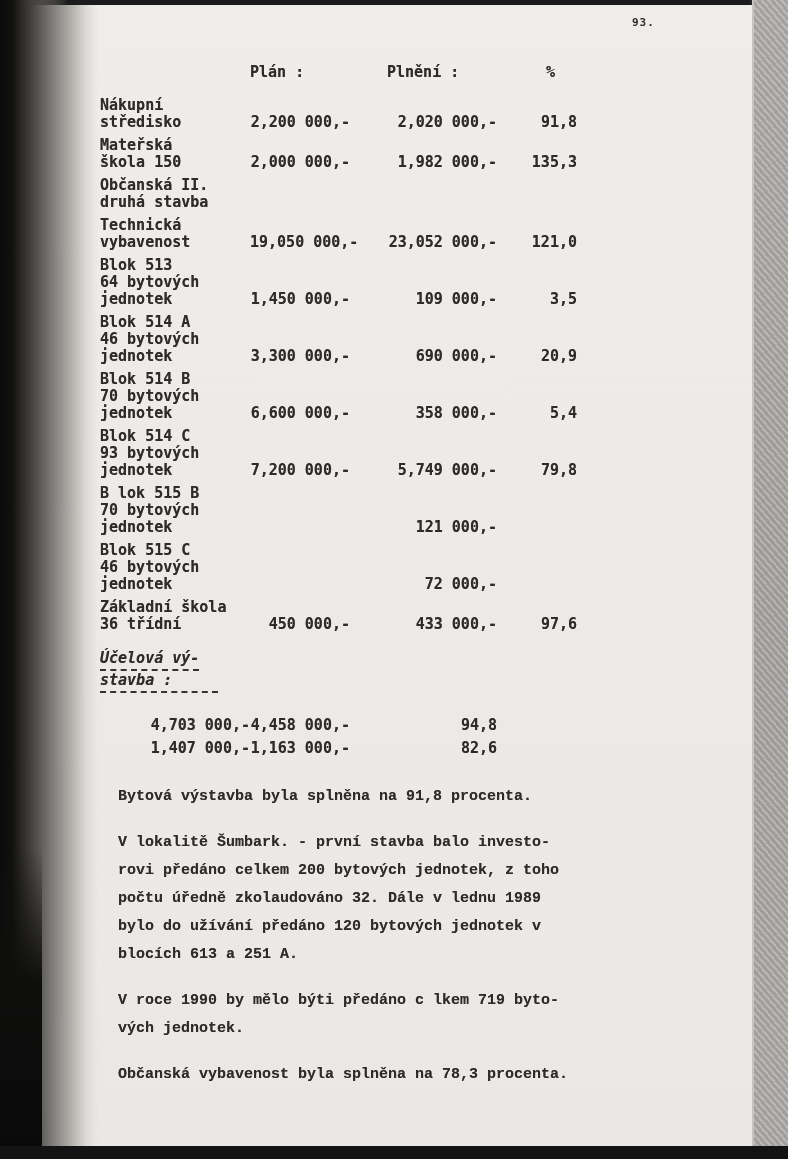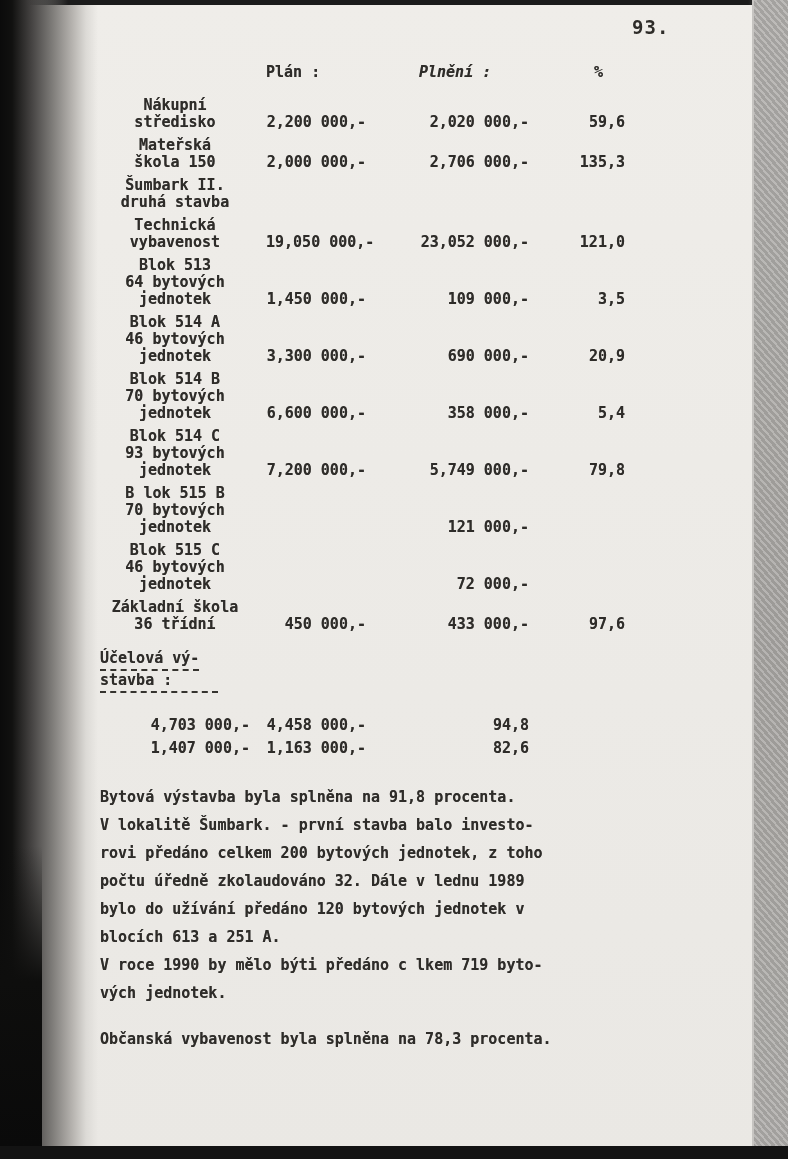--- a/index.html
+++ b/index.html
@@ -54,62 +54,63 @@
   }
   .gutter-bottom {
     position: absolute;
     left: 0; bottom: 13px;
     width: 42px; height: 300px;
     background: linear-gradient(to top, #0a0a0a 0%, #0e0e0d 55%, rgba(14,14,13,0) 100%);
   }
   .page-number {
     position: absolute;
     top: 16px; left: 632px;
-    font-size: 19px;
+    font-size: 11px;
     letter-spacing: 1px;
   }
   
   .content {
     position: absolute;
     top: 64px; left: 100px;
     width: 520px;
     font-size: 15px;
     text-shadow: 0 0 0.6px rgba(46,44,41,0.55);
   }
   .trow {
     display: grid;
     grid-template-columns: 150px 100px 147px 80px;
     align-items: end;
     margin-bottom: 6px;
     line-height: 17px;
-    gap: 16px;
-  }
-  .trow .label { white-space: pre-line; text-align: center; }
+  }
+  .trow .label { white-space: pre-line; }
   .trow .num   { text-align: right; white-space: pre; }
   .header-row { margin-bottom: 16px; }
-  .plneni-h { padding-left: 37px; font-style: italic; }
+  .plneni-h { padding-left: 37px; }
   .pct-h { text-align: right; padding-right: 22px; }
   .heading {
     margin: 16px 0 24px 0;
     line-height: 19px;
+    font-style: italic;
   }
   .heading .hl {
     display: inline-block;
     border-bottom: 2px dashed #36342f;
     padding-bottom: 1px;
   }
   .heading .hl2 { min-width: 118px; }
   .paras {
     margin-top: 26px;
     width: 490px;
   }
   .paras p {
-    margin: 0;
+    margin: 18px;
     white-space: pre-line;
     line-height: 28px;
+    font-family: Liberation Mono, monospace;
   }
   .paras p.spaced { margin-top: 18px; }
 </style>
 </head>
 <body>
 
 <div class="page">
   <div class="gutter"></div>
   <div class="gutter-bottom"></div>
   <div class="edge-top"></div>
@@ -126,33 +127,33 @@
       <div class="plneni-h">Plnění :</div>
       <div class="pct-h">%</div>
     </div>
 
     <div>
   <div class="trow">
     <div class="label">Nákupní
 středisko</div>
     <div class="num">2,200 000,-</div>
     <div class="num">2,020 000,-</div>
-    <div class="num">59,6</div>
+    <div class="num">91,8</div>
   </div>
 
   <div class="trow">
     <div class="label">Mateřská
 škola 150</div>
     <div class="num">2,000 000,-</div>
-    <div class="num">2,706 000,-</div>
+    <div class="num">1,982 000,-</div>
     <div class="num">135,3</div>
   </div>
 
   <div class="trow">
-    <div class="label">Šumbark II.
+    <div class="label">Občanská II.
 druhá stavba</div>
     <div class="num"></div>
     <div class="num"></div>
     <div class="num"></div>
   </div>
 
   <div class="trow">
     <div class="label">Technická
 vybavenost</div>
     <div class="num">19,050 000,-</div>

